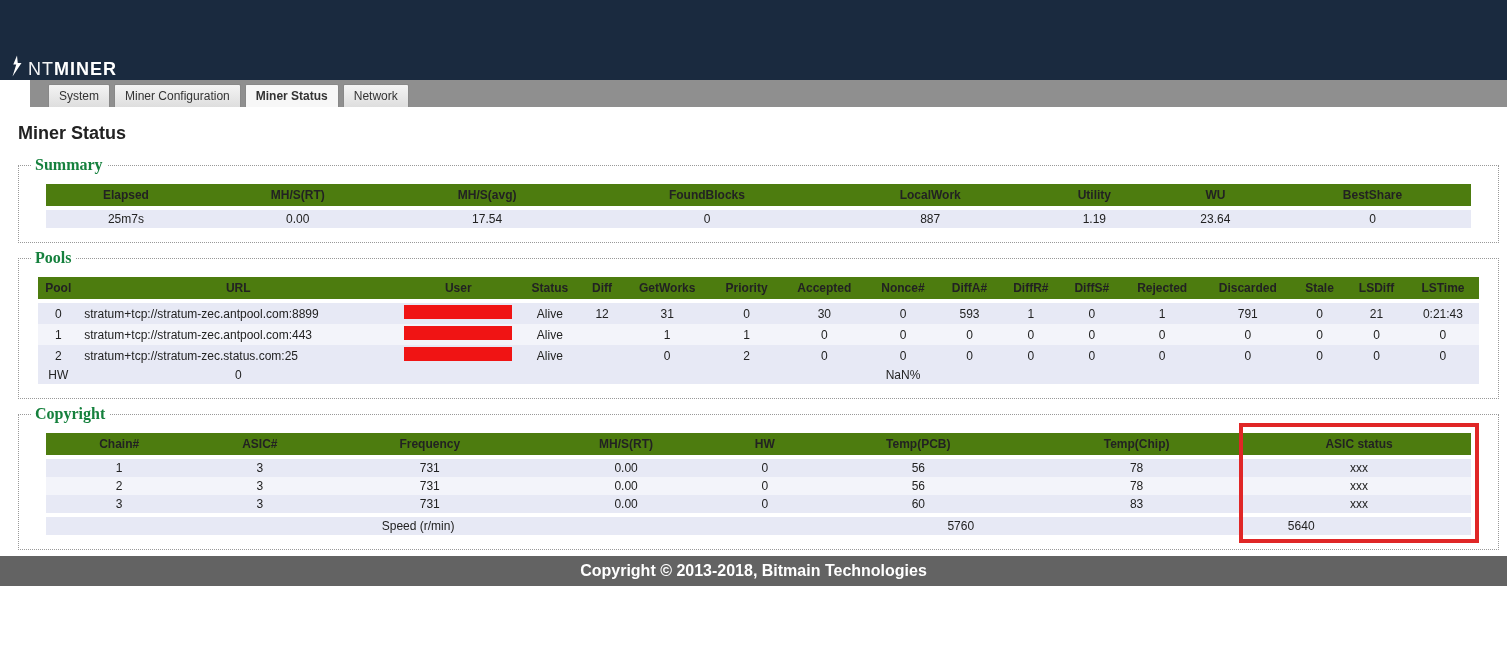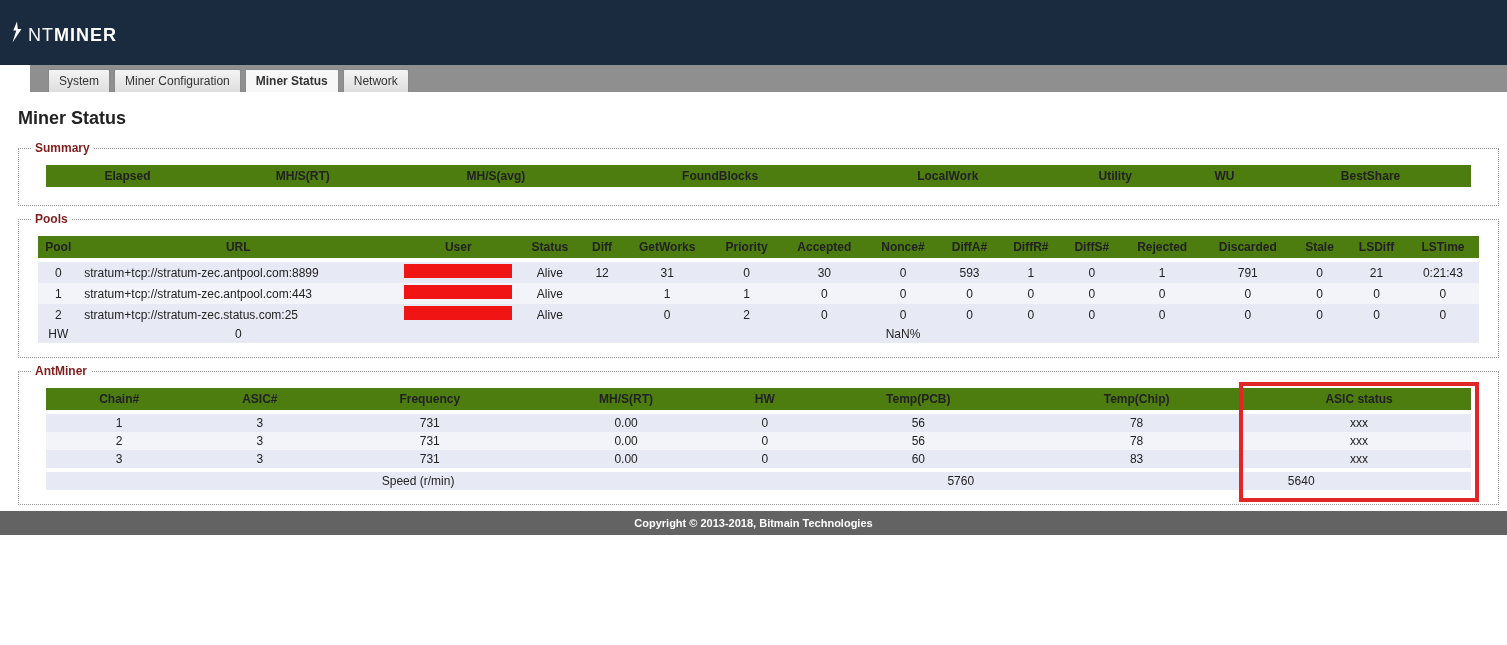--- a/index.html
+++ b/index.html
@@ -1,44 +1,44 @@
 <!DOCTYPE html>
 <html><head>
 <meta charset="utf-8">
 <style>
   * { box-sizing: border-box; }
   body { margin:0; padding:0; font-family: Verdana, Arial, sans-serif; font-size:12px; color:#222; background:#fff; }
-  .topbar { background:#1a2a3f; height:65px; color:#fff; display:flex; align-items:center; padding-left:8px;}
+  .topbar { background:#1a2a3f; height:80px; color:#fff; display:flex; align-items:flex-end; padding-left:8px;}
   .logo { display:flex; align-items:flex-end; }
   .logo-text { font-size:18px; letter-spacing:1px; font-family: Arial, sans-serif;}
   .logo-text .thin { font-weight:300; opacity:0.95;}
   .logo-text .bold { font-weight:900; }
   .logo svg { width:18px; height:24px; fill:#fff; margin-right:2px; margin-bottom:2px;}
   .graybar { background:#8f8f8f; width:100%; padding:4px 0 0 18px;margin-left:30px; }
   .tabs { display:flex; }
   .tab {
     border:1px solid #888; border-bottom:none; background:linear-gradient(#f4f4f4,#dedede);
     padding:4px 10px; font-size:12px; margin-right:4px; cursor:pointer; color:#333;
     border-top-left-radius:2px; border-top-right-radius:2px;
   }
   .tab.active { background:#f7f7f7; font-weight:bold; }
   .content { padding: 8px 8px 0 18px; background:#fff;}
   h2.page-title { font-family: "Trebuchet MS", Arial, sans-serif; font-size:18px; font-weight:bold; margin:8px 0 12px 0; }
   fieldset.group { border:1px dotted #999; margin:0 0 6px 0; padding:6px 12px 10px 12px; }
-  fieldset.group > legend { color:#7f1d1d; font-weight:bold; font-size:12px; padding:0 4px;}
+  fieldset.group > legend { color:#15803d; font-weight:bold; font-size:16px; padding:0 4px;font-family:Liberation Serif, serif;}
   table.data { border-collapse:separate; border-spacing:0; width:98%; margin:4px auto; font-size:12px;}
   table.data th { background:#4d7c0f; font-weight:bold; text-align:center; padding:4px 6px; white-space:nowrap;}
   table.data td { text-align:center; padding:2px 6px; white-space:nowrap;}
   table.data tr.row-even td { background:#e7e9f5; }
   table.data tr.row-odd  td { background:#f3f4fa; }
   table.data tr.hdr th { border-bottom:4px solid #fff;}
   table.data tr.hdr-bottom th { border-top:4px solid #fff;}
   .redacted { background:#f01414; display:inline-block; width:100%; height:14px;}
   .url-cell { text-align:left !important; padding-left:4px;}
-  .footer { background:#636363; color:#fff; text-align:center; padding:6px 13px; font-size:11px; font-weight:bold;}
+  .footer { background:#636363; color:#fff; text-align:center; padding:6px 13px; font-size:16px; font-weight:bold;}
   .highlight-box {
     position:absolute; border:4px solid #e02626; pointer-events:none;
   }
   .rel { position:relative; }
   .pools-table td, .pools-table th { font-size:12px;}
   .fan-wrap { margin-top:6px;}
 </style>
 </head>
 <body>
 
@@ -71,20 +71,30 @@
       <tbody>
           <tr class="hdr">
         <th>Elapsed</th>
         <th>MH/S(RT)</th>
         <th>MH/S(avg)</th>
         <th>FoundBlocks</th>
         <th>LocalWork</th>
         <th>Utility</th>
         <th>WU</th>
         <th>BestShare</th>
+      </tr>
+      <tr class="row-even">
+        <td>25m7s</td>
+        <td>0.00</td>
+        <td>17.54</td>
+        <td>0</td>
+        <td>887</td>
+        <td>1.19</td>
+        <td>23.64</td>
+        <td>0</td>
       </tr>
     </tbody>
       </table>
   </fieldset>
 
   <fieldset class="group">
     <legend>Pools</legend>
     <table class="data pools-table" style="width:99%;">
       <colgroup>
         <col style="width:40px">
@@ -204,21 +214,21 @@
             <td></td>
             <td></td>
             <td></td>
       </tr>
     </tbody>
       </table>
   </fieldset>
 
   <div class="rel">
     <fieldset class="group">
-      <legend>AntMiner</legend>
+      <legend>Copyright</legend>
       <table class="data" id="chain-table">
         <tbody>
             <tr class="hdr">
           <th>Chain#</th>
           <th>ASIC#</th>
           <th>Frequency</th>
           <th>MH/S(RT)</th>
           <th>HW</th>
           <th>Temp(PCB)</th>
           <th>Temp(Chip)</th>

